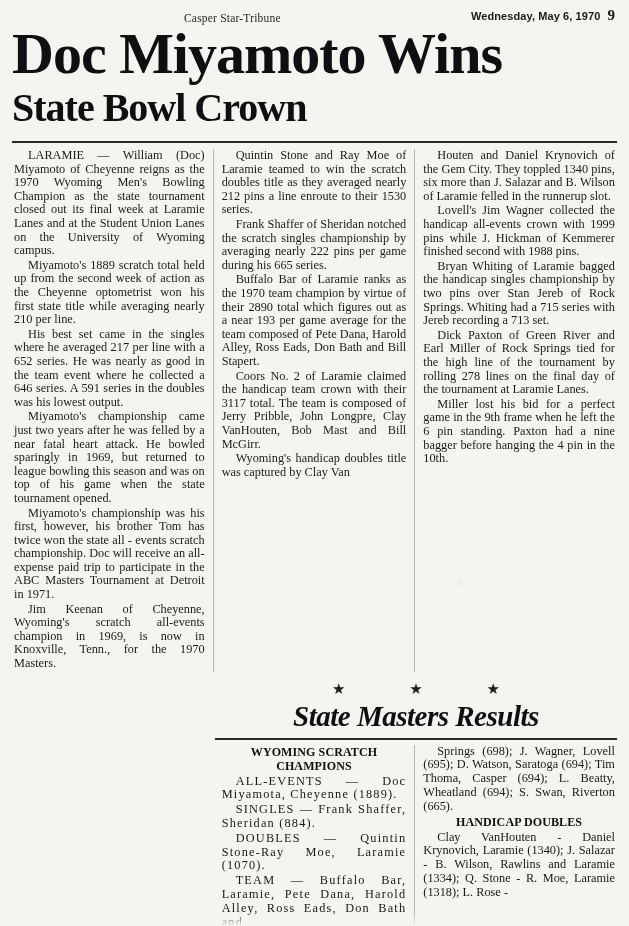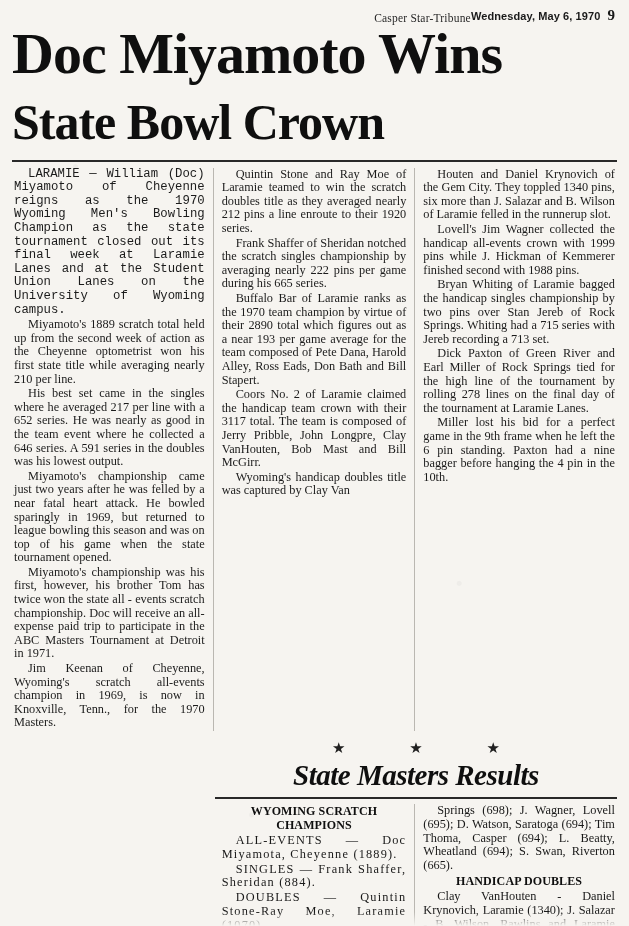--- a/index.html
+++ b/index.html
@@ -25,21 +25,21 @@
       radial-gradient(circle at 40% 88%, rgba(0,0,0,0.03) 0 2px, transparent 3px);
     padding: 0 10px;
     box-sizing: border-box;
     filter: contrast(1.02);
   }
 
   
   .masthead {
     display: flex;
     align-items: flex-end;
-    justify-content: flex-end;
+    justify-content: space-between;
     height: 22px;
     padding: 2px 4px 0 4px;
     font-size: 11px;
   }
   .masthead .paper {
     font-family: "Liberation Serif", serif;
     font-size: 11.5px;
     letter-spacing: .2px;
     color: #2a2a2a;
     margin-left: 170px;
@@ -68,22 +68,22 @@
     letter-spacing: -1px;
     padding: 0 2px;
   }
   .headline .l1 {
     display: block;
     font-size: 58px;
     margin-top: 2px;
   }
   .headline .l2 {
     display: block;
-    font-size: 50px;
-    margin-top: 16px;
+    font-size: 40px;
+    margin-top: 7px;
   }
 
   .rule {
     height: 2px;
     background: #2b2b2b;
     margin: 14px 2px 6px 2px;
   }
 
   
   .columns {
@@ -103,21 +103,20 @@
   .col.c1 { padding-left: 2px; border-right: 1px solid #b9b6b0; }
   .col.c2 { border-right: 1px solid #b9b6b0; }
   .col.c3 { padding-right: 2px; }
   .col p {
     margin: 0 0 1px 0;
     text-indent: 14px;
     hyphens: auto;
   }
   .col p.lead {
     text-indent: 14px;
-    font-family: Liberation Mono, monospace;
   }
 
   
   .stars {
     text-align: center;
     letter-spacing: 30px;
     font-size: 15px;
     color: #222;
     margin: 8px 0 2px 0;
     padding-left: 30px;
@@ -209,21 +208,21 @@
   <div class="columns">
     <div class="col c1">
       <p class="lead">LARAMIE — William (Doc) Miyamoto of Cheyenne reigns as the 1970 Wyoming Men's Bowling Champion as the state tournament closed out its final week at Laramie Lanes and at the Student Union Lanes on the University of Wyoming campus.</p>
       <p>Miyamoto's 1889 scratch total held up from the second week of action as the Cheyenne optometrist won his first state title while averaging nearly 210 per line.</p>
       <p>His best set came in the singles where he averaged 217 per line with a 652 series. He was nearly as good in the team event where he collected a 646 series. A 591 series in the doubles was his lowest output.</p>
       <p>Miyamoto's championship came just two years after he was felled by a near fatal heart attack. He bowled sparingly in 1969, but returned to league bowling this season and was on top of his game when the state tournament opened.</p>
       <p>Miyamoto's championship was his first, however, his brother Tom has twice won the state all - events scratch championship. Doc will receive an all-expense paid trip to participate in the ABC Masters Tournament at Detroit in 1971.</p>
       <p>Jim Keenan of Cheyenne, Wyoming's scratch all-events champion in 1969, is now in Knoxville, Tenn., for the 1970 Masters.</p>
     </div>
     <div class="col c2">
-      <p>Quintin Stone and Ray Moe of Laramie teamed to win the scratch doubles title as they averaged nearly 212 pins a line enroute to their 1920 series.</p>
+      <p>Quintin Stone and Ray Moe of Laramie teamed to win the scratch doubles title as they averaged nearly 212 pins a line enroute to their 1530 series.</p>
       <p>Frank Shaffer of Sheridan notched the scratch singles championship by averaging nearly 222 pins per game during his 665 series.</p>
       <p>Buffalo Bar of Laramie ranks as the 1970 team champion by virtue of their 2890 total which figures out as a near 193 per game average for the team composed of Pete Dana, Harold Alley, Ross Eads, Don Bath and Bill Stapert.</p>
       <p>Coors No. 2 of Laramie claimed the handicap team crown with their 3117 total. The team is composed of Jerry Pribble, John Longpre, Clay VanHouten, Bob Mast and Bill McGirr.</p>
       <p>Wyoming's handicap doubles title was captured by Clay Van</p>
     </div>
     <div class="col c3">
       <p>Houten and Daniel Krynovich of the Gem City. They toppled 1340 pins, six more than J. Salazar and B. Wilson of Laramie felled in the runnerup slot.</p>
       <p>Lovell's Jim Wagner collected the handicap all-events crown with 1999 pins while J. Hickman of Kemmerer finished second with 1988 pins.</p>
       <p>Bryan Whiting of Laramie bagged the handicap singles championship by two pins over Stan Jereb of Rock Springs. Whiting had a 715 series with Jereb recording a 713 set.</p>
       <p>Dick Paxton of Green River and Earl Miller of Rock Springs tied for the high line of the tournament by rolling 278 lines on the final day of the tournament at Laramie Lanes.</p>

